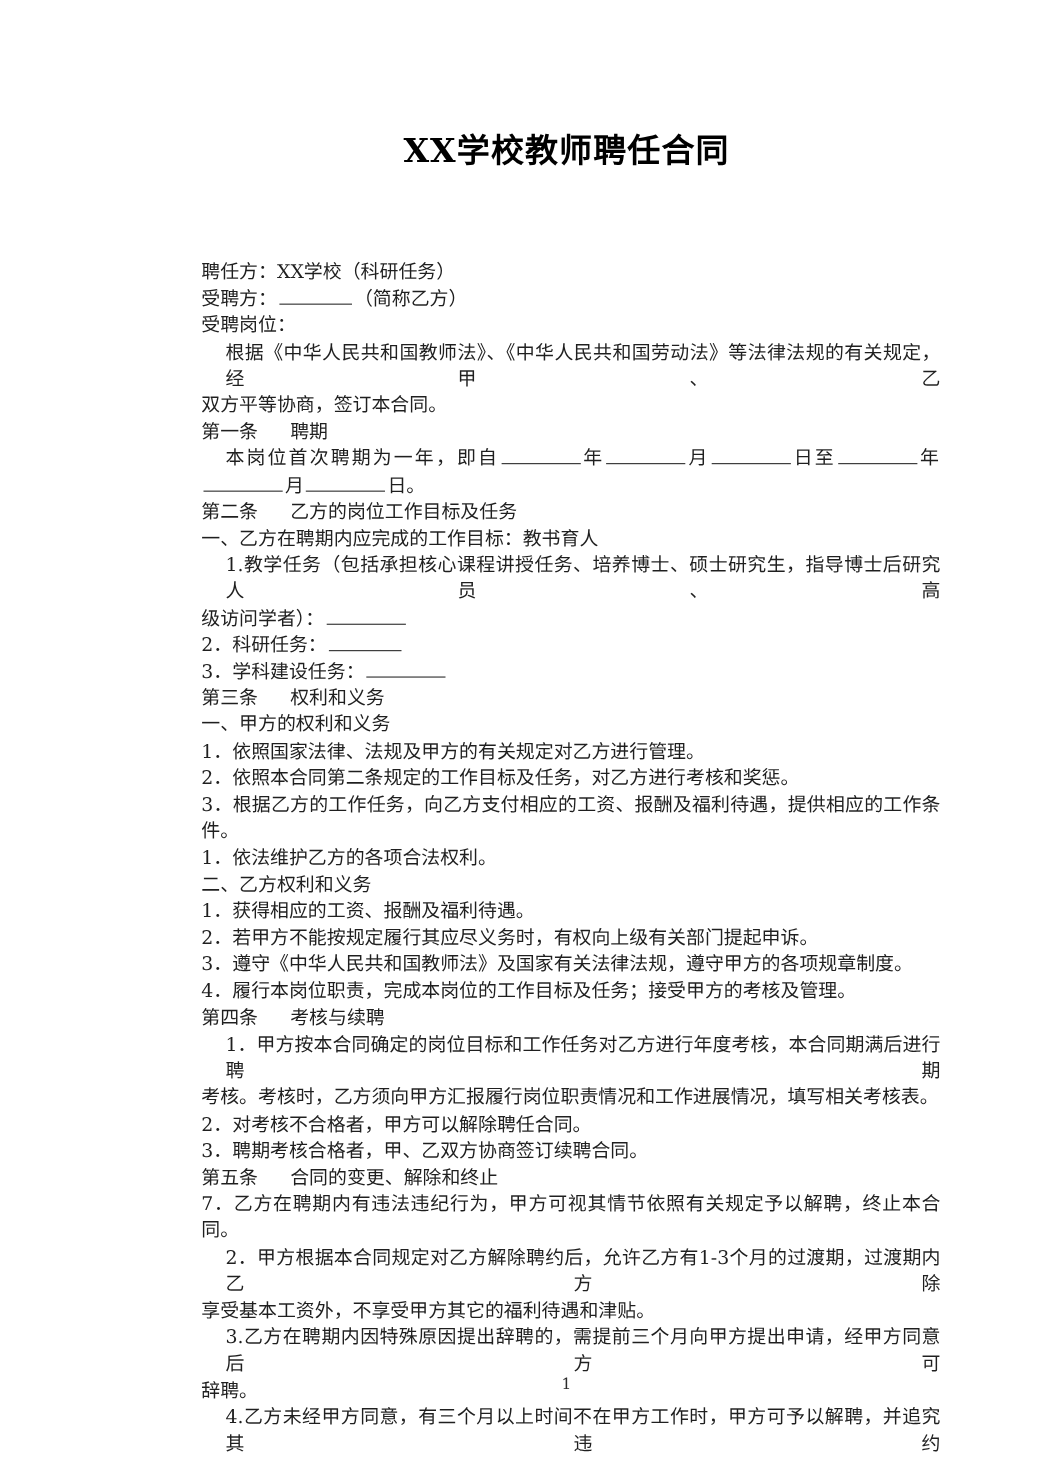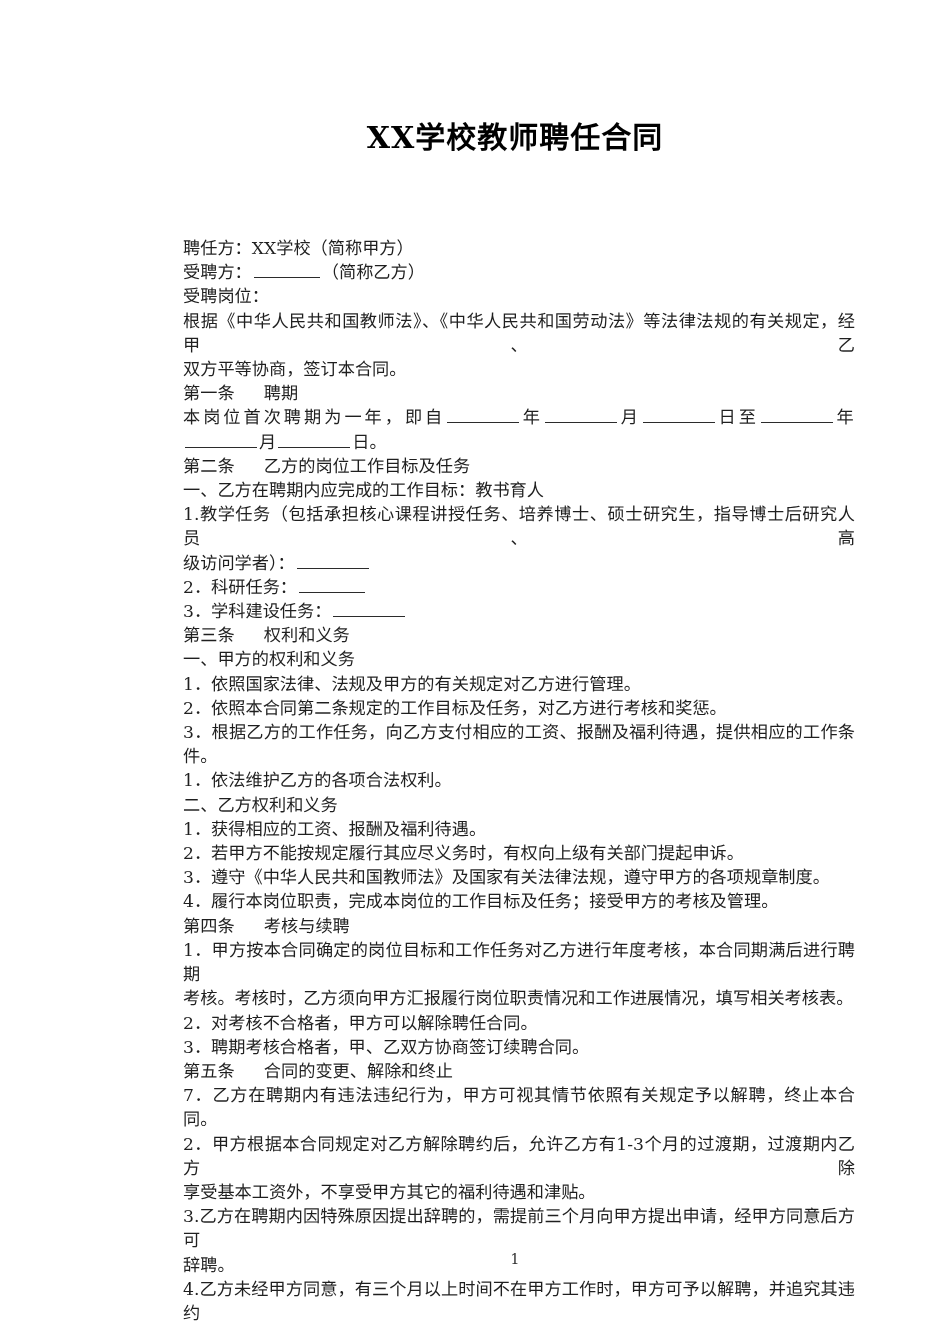--- a/index.html
+++ b/index.html
@@ -47,20 +47,21 @@
     color: #1f1f1f;
     white-space: pre-wrap;
     text-align: justify;
     text-justify: inter-ideograph;
     word-break: break-all;
   }
   
   .ln.stretch {
     text-align: justify;
     text-align-last: justify;
+    margin-left: 22px;
   }
   .ln.loose {
     letter-spacing: 0.08em;
   }
   .blank {
     display: inline-block;
     border-bottom: 1px solid #2b2b2b;
     vertical-align: baseline;
     height: 0.92em;
     margin: 0 2px;
@@ -82,21 +83,21 @@
 </style>
 </head>
 <body>
 
 <div class="page">
 
   <div class="doc-title">XX学校教师聘任合同</div>
 
   <div class="body-block">
 
-    <div class="ln"><span>聘任方：XX学校（简称甲方）</span></div>
+    <div class="ln"><span>聘任方：XX学校（科研任务）</span></div>
 
     <div class="ln"><span>受聘方：</span><span class="blank w-md"></span><span>（简称乙方）</span></div>
 
     <div class="ln"><span>受聘岗位：</span></div>
 
     <div class="ln stretch">根据《中华人民共和国教师法》、《中华人民共和国劳动法》等法律法规的有关规定，经甲、乙</div>
     <div class="ln">双方平等协商，签订本合同。</div>
 
     <div class="ln"><span>第一条</span><span class="gap-wide"></span><span>聘期</span></div>
 

